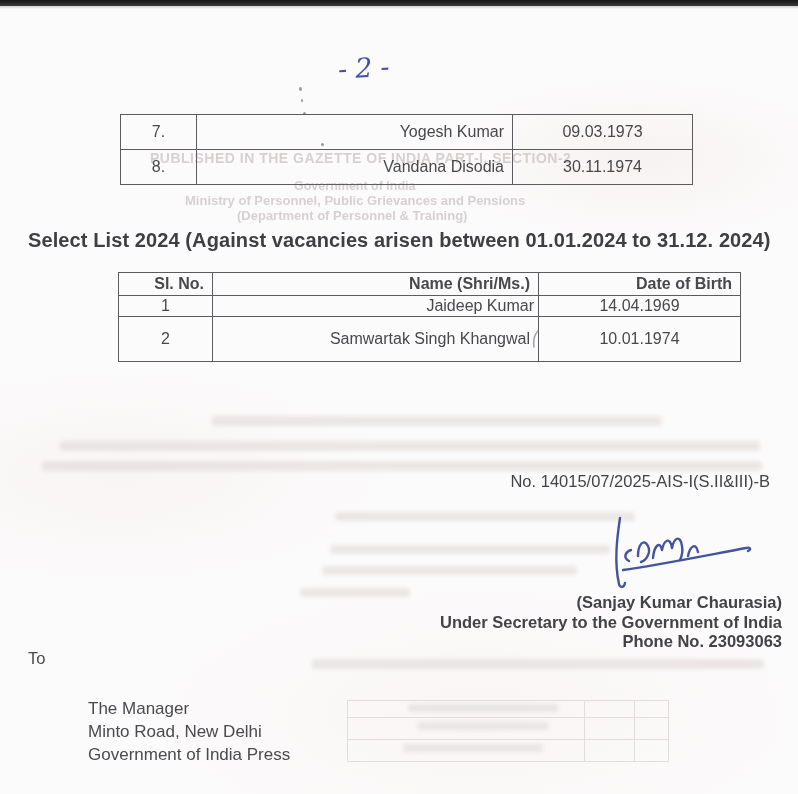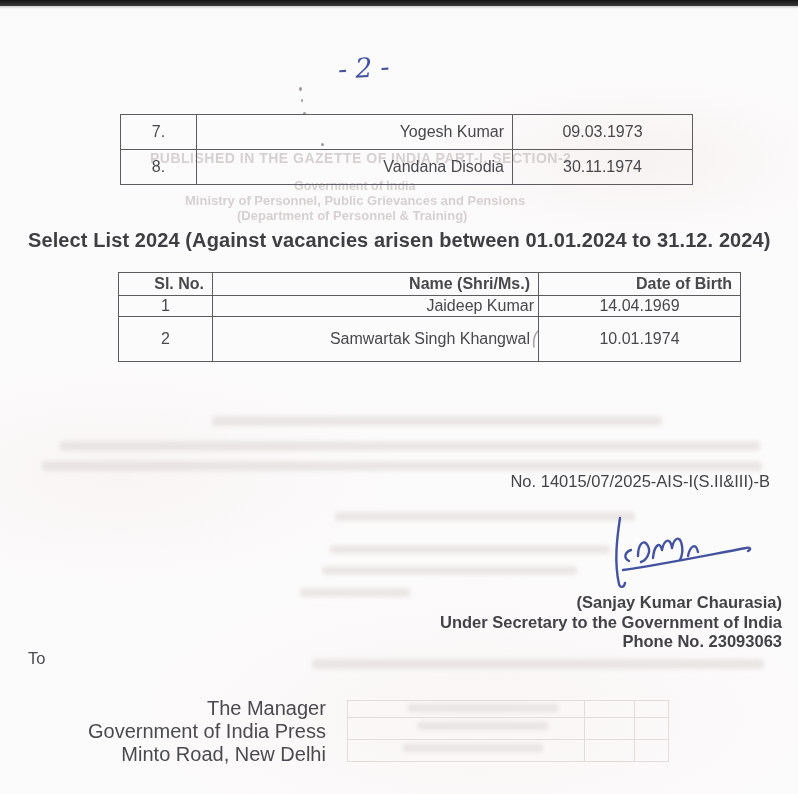--- a/index.html
+++ b/index.html
@@ -62,21 +62,21 @@
     font-size:16.5px;font-weight:normal;color:#434347;
   }
   .signature-svg{position:absolute;left:598px;top:504px;z-index:3;}
   .sign-block{
     position:absolute;right:16px;top:587px;z-index:2;text-align:right;
     font-size:16.5px;font-weight:bold;color:#434347;line-height:19.5px;margin-top:6px;
   }
   .salutation{position:absolute;left:28px;top:649px;z-index:2;font-size:16.5px;color:#4a4a4e;}
   .addressee{
     position:absolute;left:88px;top:697px;z-index:2;
-    font-size:20px;color:#4a4a4e;line-height:23px;text-align:right;
+    font-size:17px;color:#4a4a4e;line-height:23px;
   }
   .ink-mark-svg{position:absolute;z-index:2;}
 </style>
 </head>
 <body>
 
 <div class="page">
 
   <div class="scan-edge"></div>
   <div class="scan-edge-shadow"></div>
@@ -182,17 +182,17 @@
   <div class="sign-block">
     <div>(Sanjay Kumar Chaurasia)</div>
     <div>Under Secretary to the Government of India</div>
     <div>Phone No. 23093063</div>
   </div>
 
   <div class="salutation">To</div>
 
   <div class="addressee">
     <div>The Manager</div>
+    <div>Minto Road, New Delhi</div>
     <div>Government of India Press</div>
-    <div>Minto Road, New Delhi</div>
   </div>
 
 </div>
 
 </body></html>

